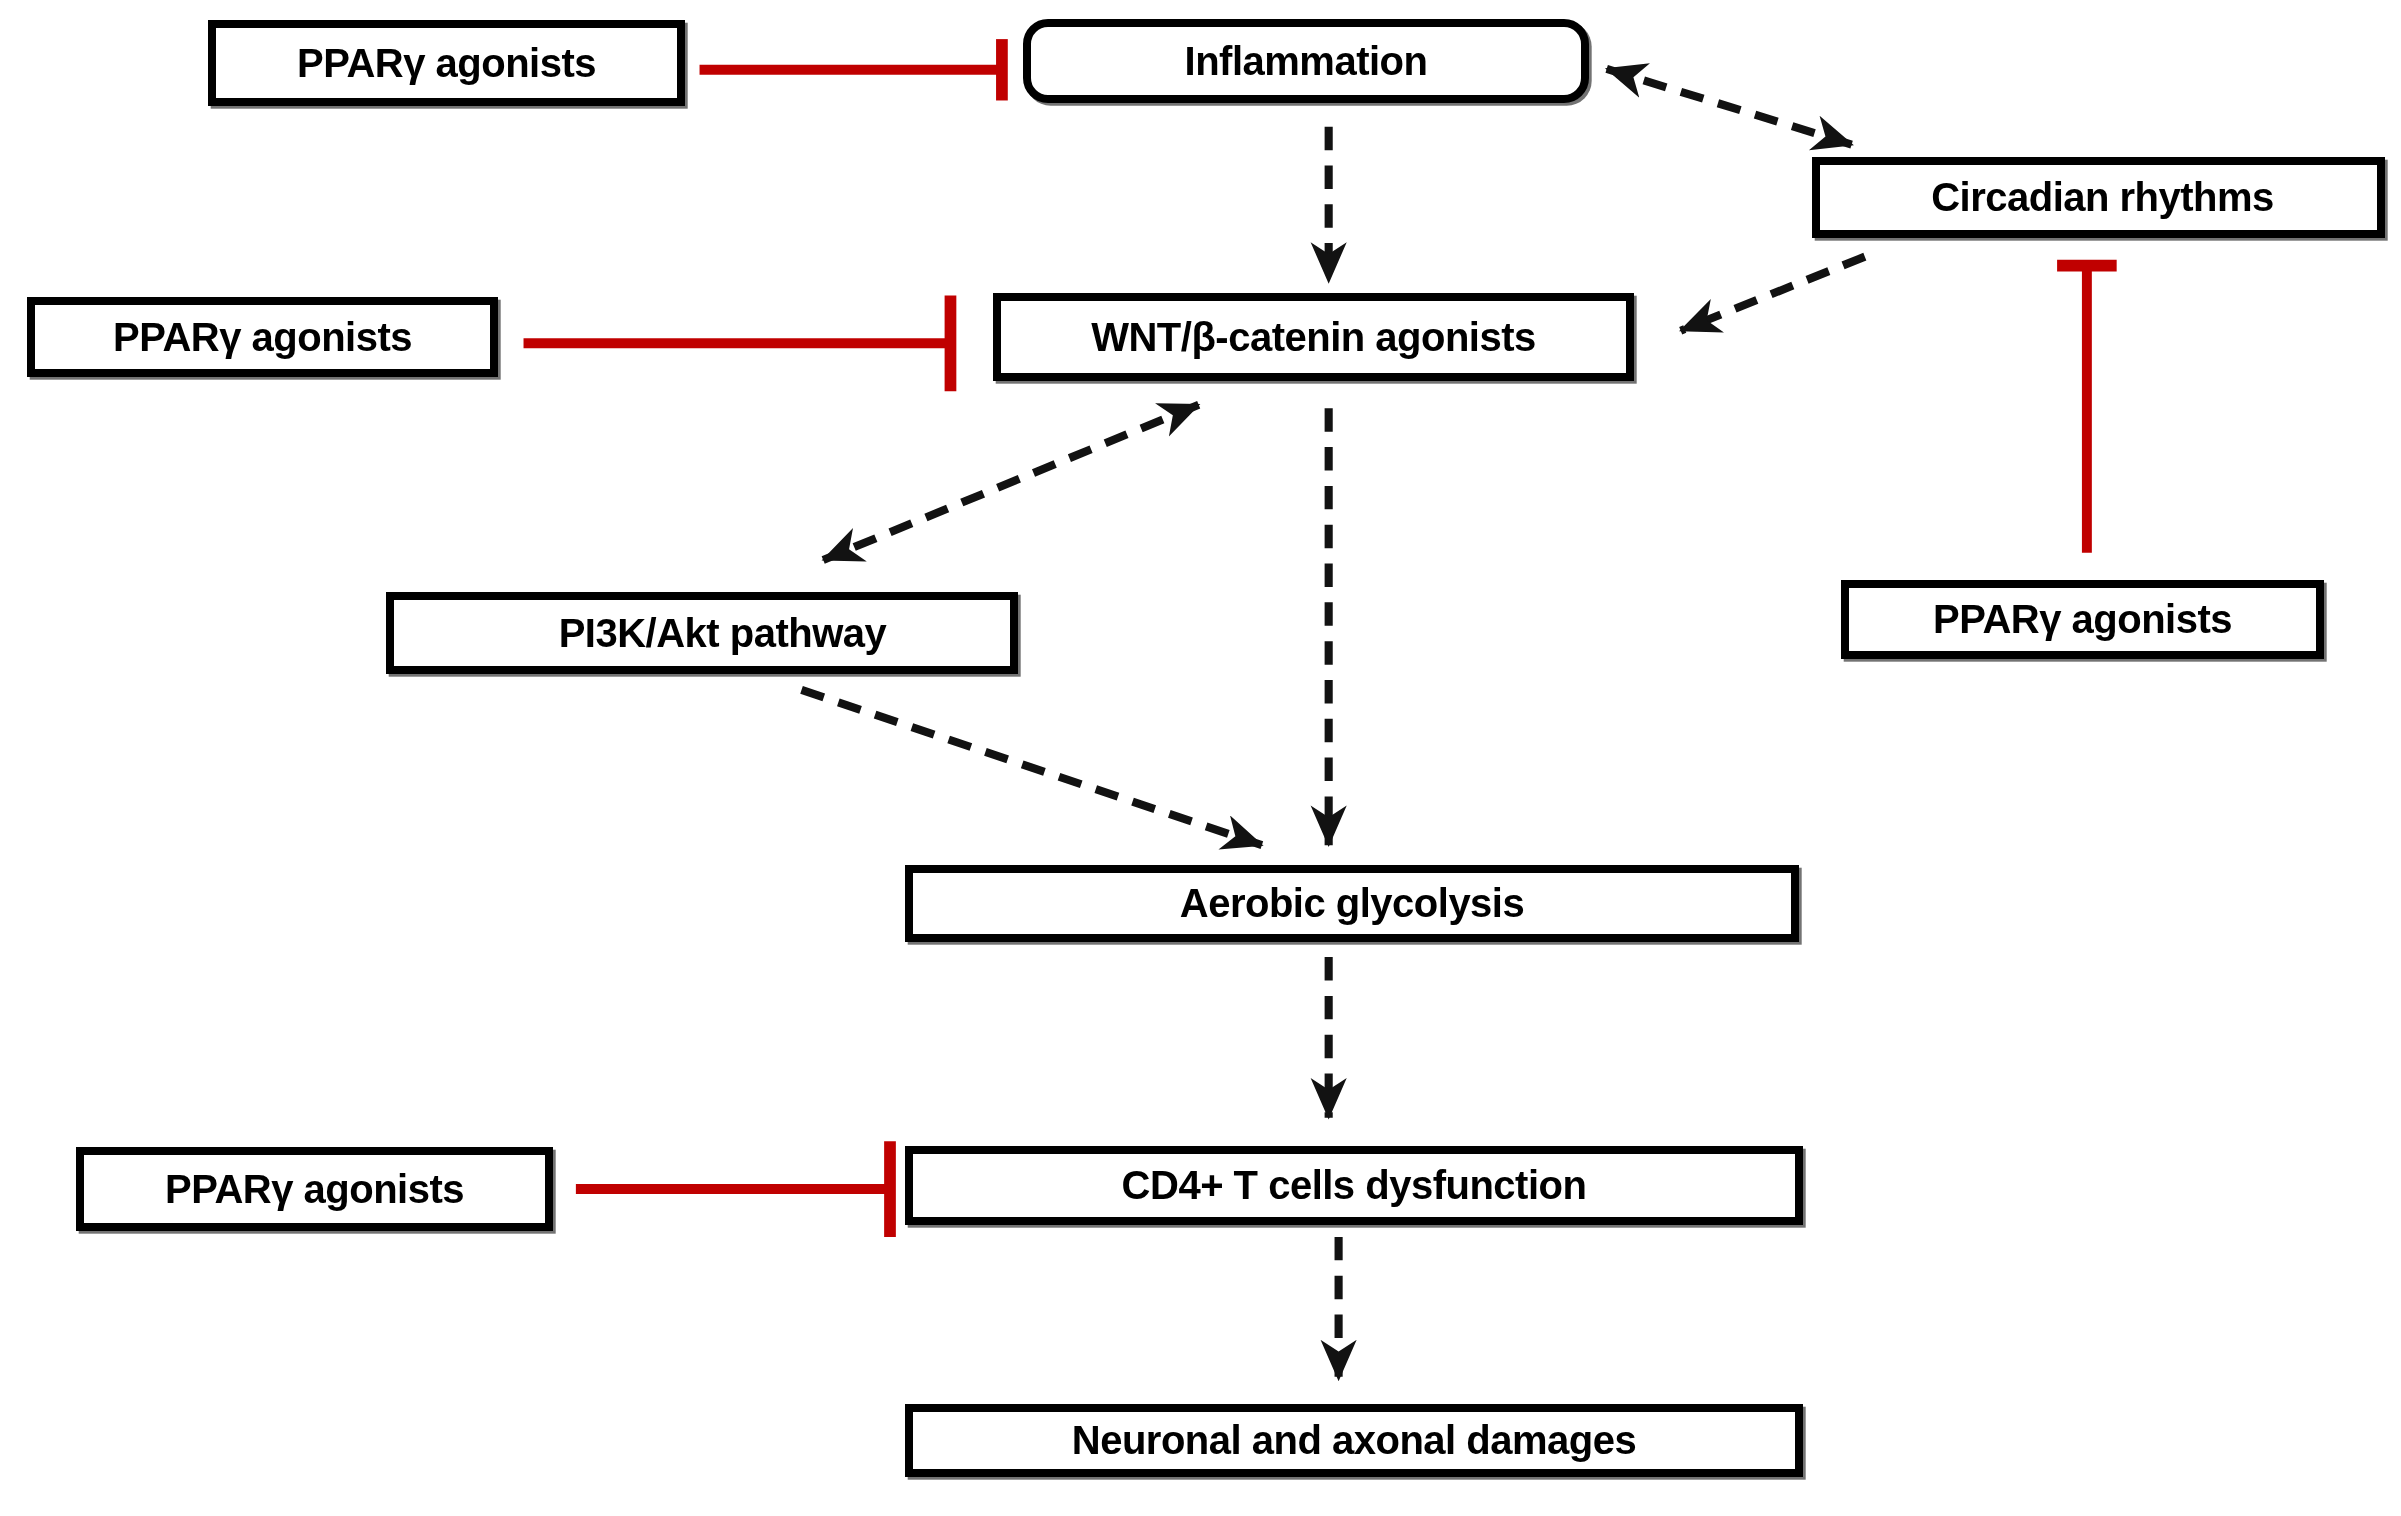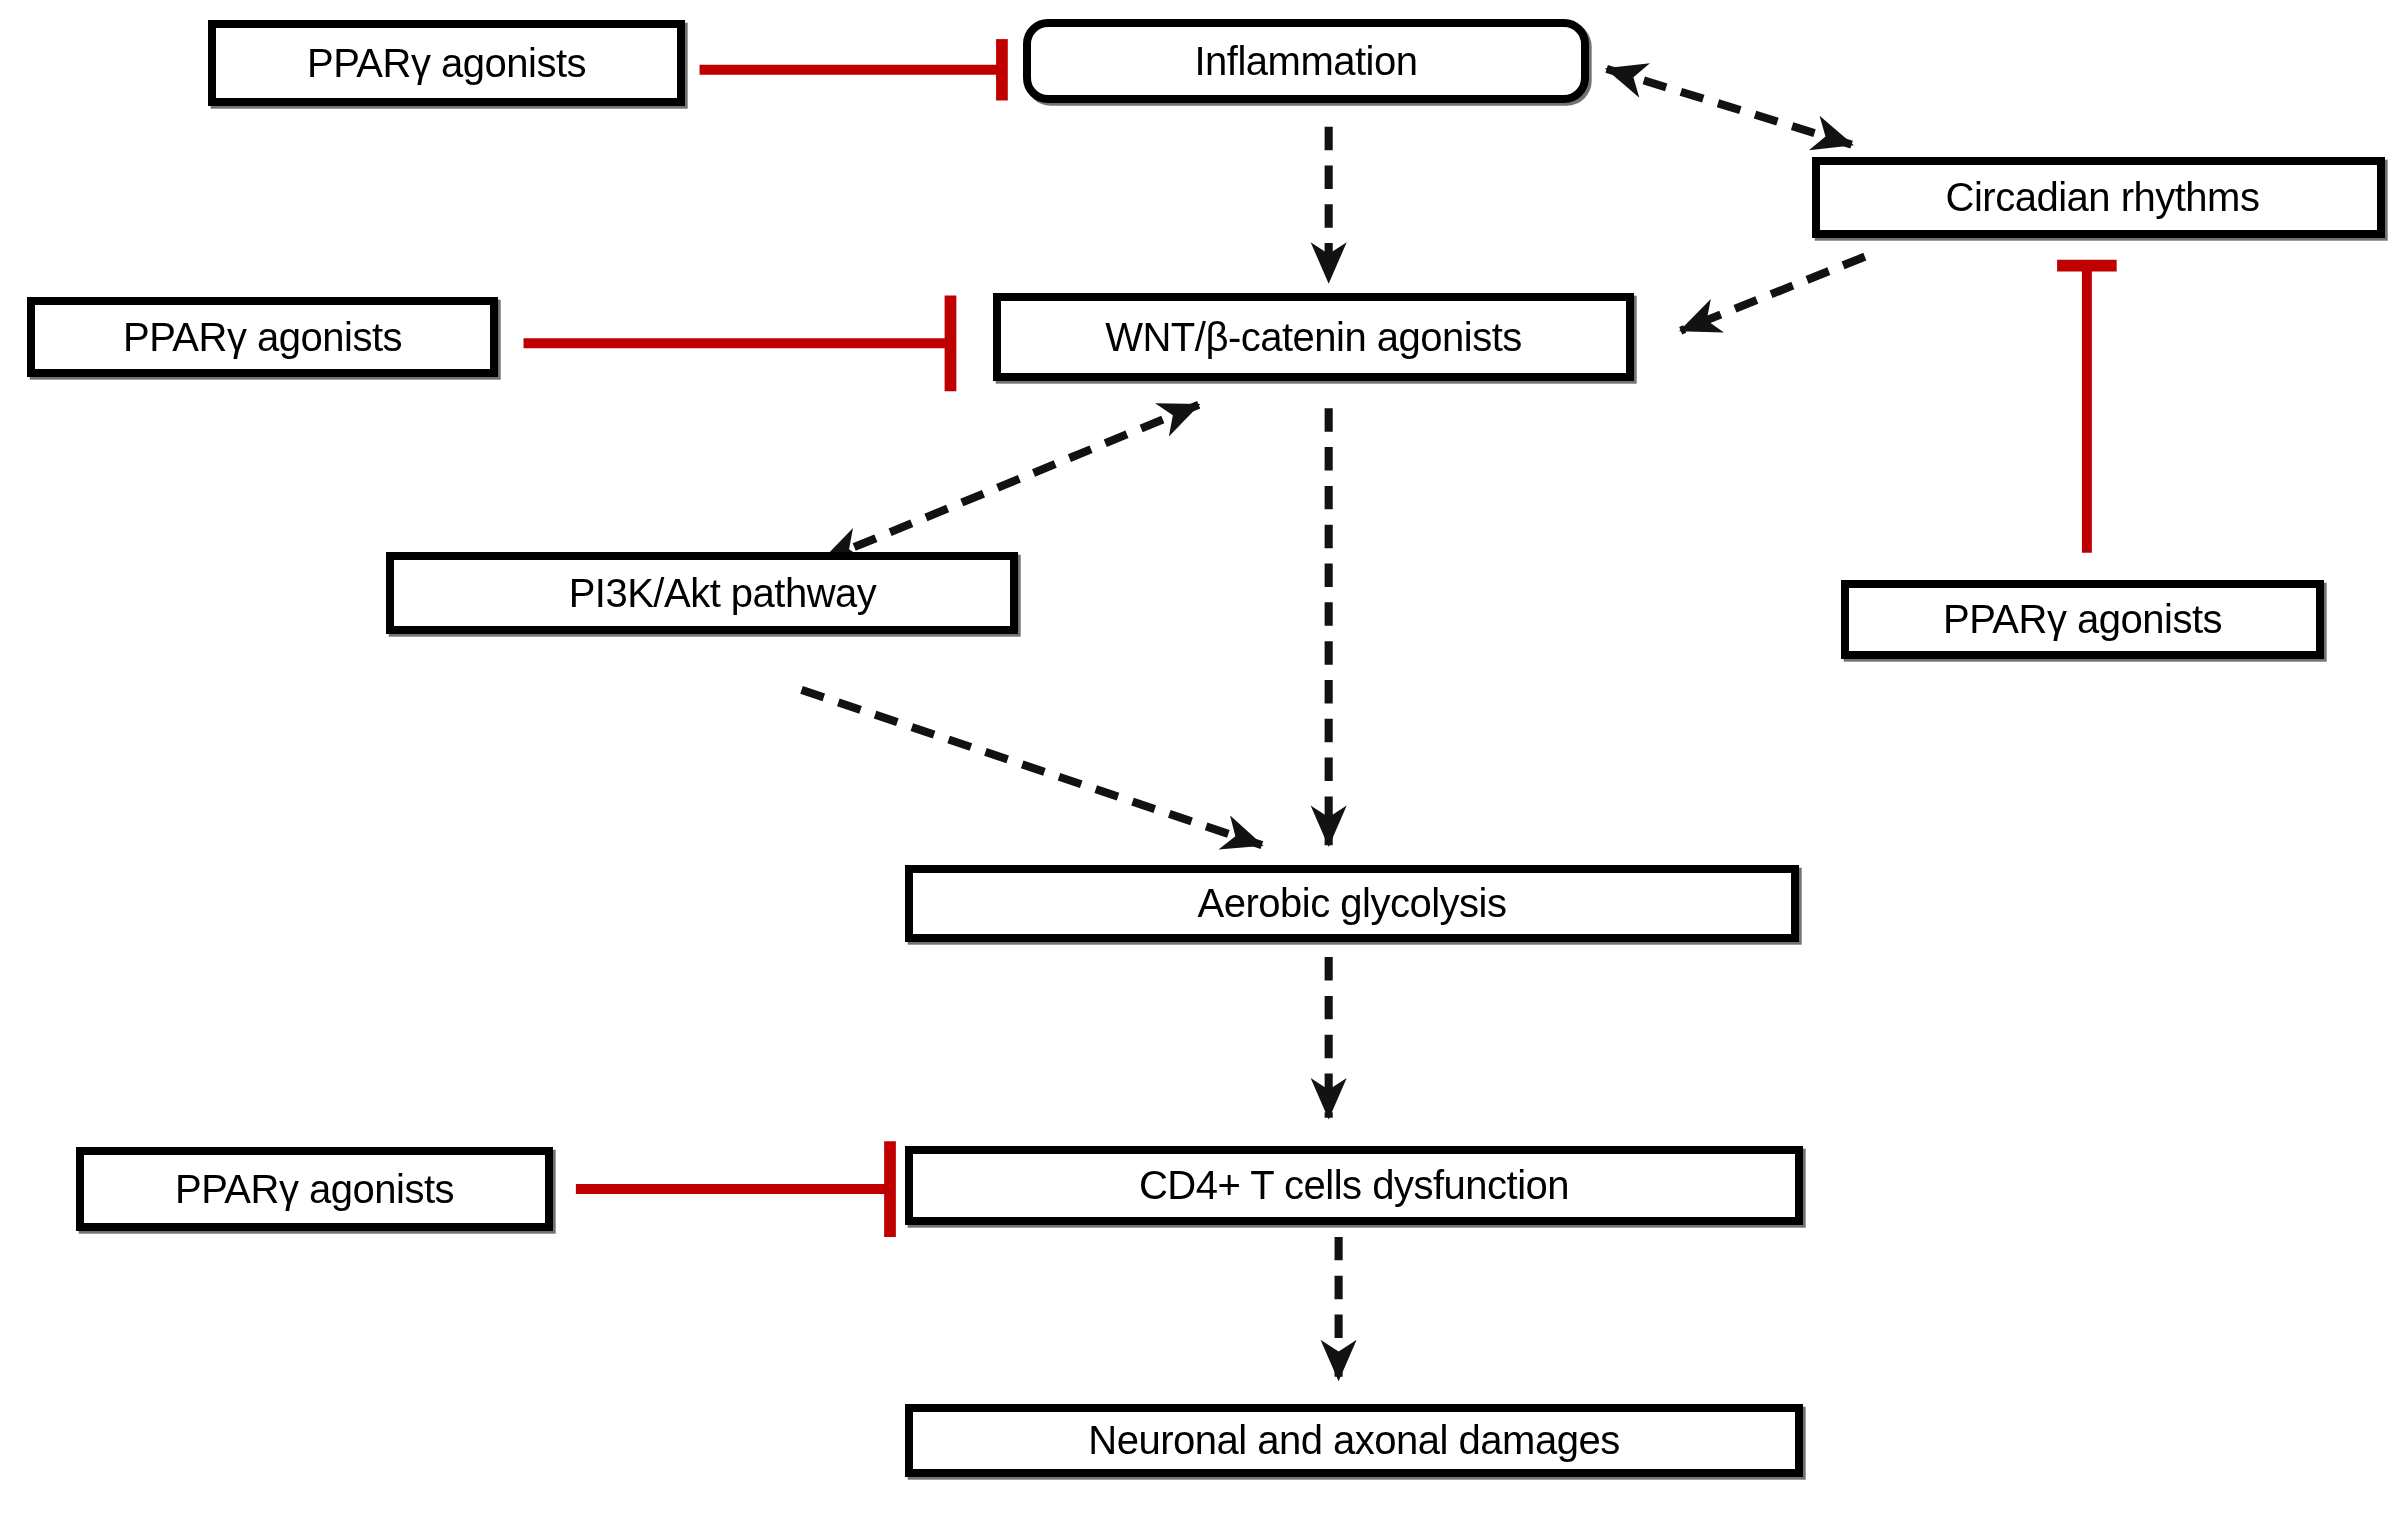--- a/index.html
+++ b/index.html
@@ -27,21 +27,21 @@
     box-sizing: border-box;
     border: 8.1px solid #000000;
     background: #ffffff;
     display: flex;
     align-items: center;
     justify-content: center;
     box-shadow: 2.7px 2.7px 0 rgba(0,0,0,0.55);
   }
   .node .label {
     font-size: 40px;
-    font-weight: normal;
+    font-weight: bold;
     color: #000000;
     letter-spacing: -0.5px;
     white-space: nowrap;
     text-align: center;
   }
 </style>
 </head>
 <body>
 
 <div id="stage">
@@ -103,21 +103,21 @@
       </div>
       <div class="node" style="left: 1812px; top: 157px; width: 573px; height: 81px; padding-left: 8px;">
         <span class="label">Circadian rhythms</span>
       </div>
       <div class="node" style="left: 27px; top: 297px; width: 471px; height: 80px;">
         <span class="label">PPARγ agonists</span>
       </div>
       <div class="node" style="left: 993px; top: 293px; width: 641px; height: 88px;">
         <span class="label">WNT/β-catenin agonists</span>
       </div>
-      <div class="node" style="left: 386px; top: 552px; width: 632px; height: 82px; padding-left: 41px;">
+      <div class="node" style="left: 386px; top: 592px; width: 632px; height: 82px; padding-left: 41px;">
         <span class="label">PI3K/Akt pathway</span>
       </div>
       <div class="node" style="left: 1841px; top: 580px; width: 483px; height: 79px;">
         <span class="label">PPARγ agonists</span>
       </div>
       <div class="node" style="left: 905px; top: 865px; width: 894px; height: 77px;">
         <span class="label">Aerobic glycolysis</span>
       </div>
       <div class="node" style="left: 76px; top: 1147px; width: 477px; height: 84px;">
         <span class="label">PPARγ agonists</span>

